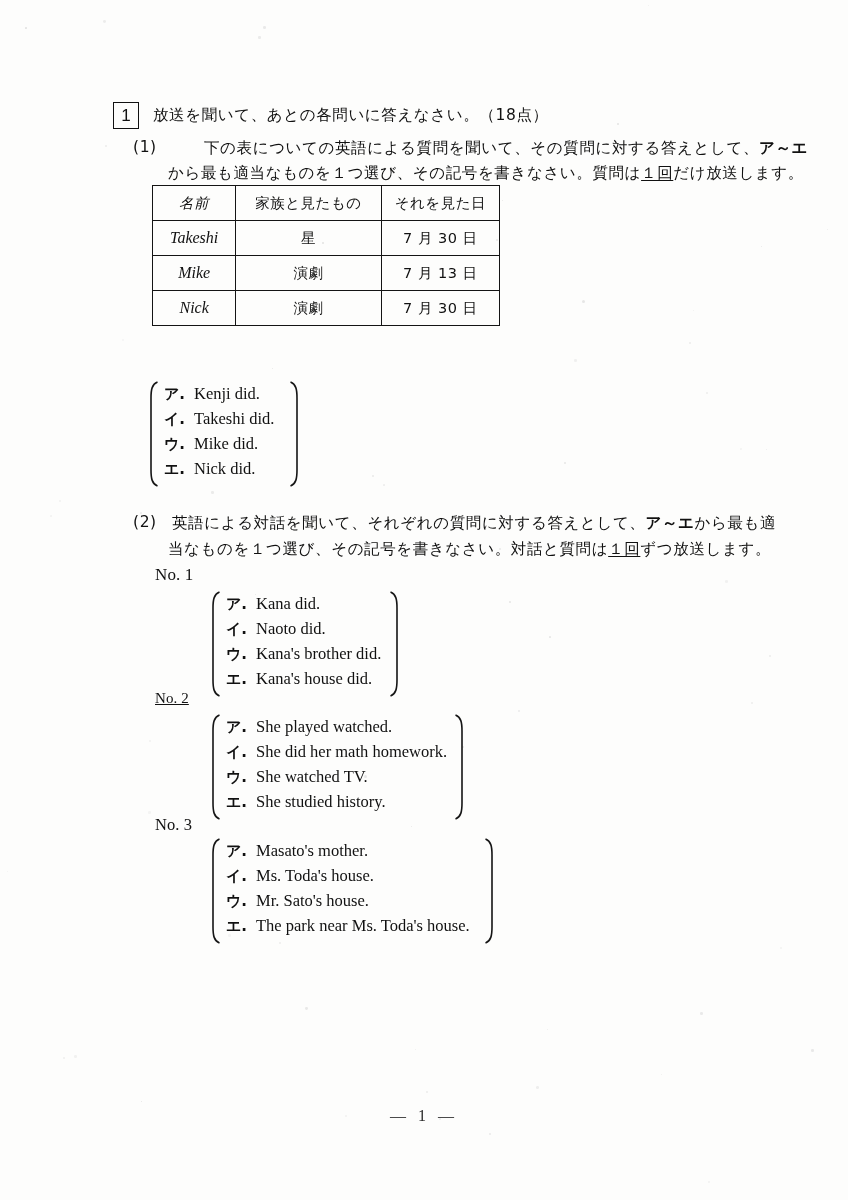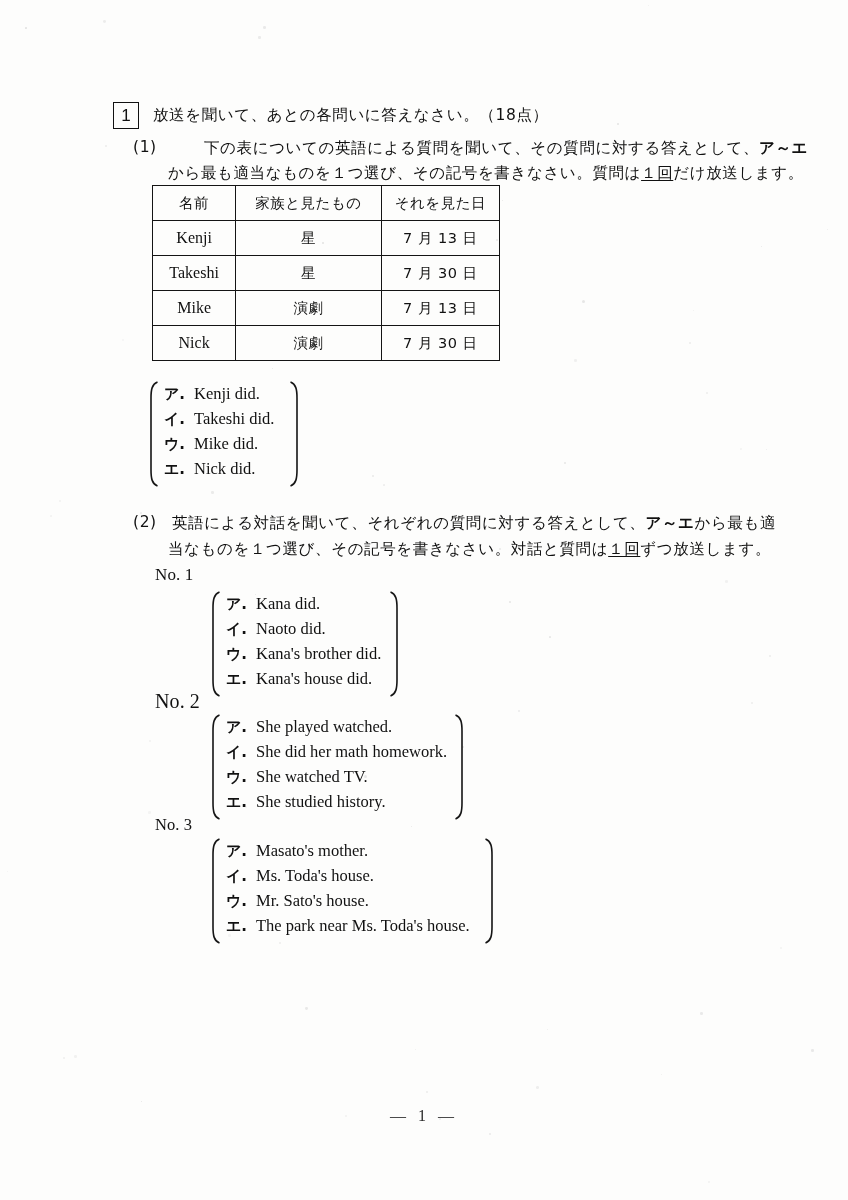--- a/index.html
+++ b/index.html
@@ -74,21 +74,21 @@
     border-collapse: collapse;
     background: transparent;
   }
   #vtable td {
     border: 1.4px solid #141414;
     height: 34px;
     text-align: center;
     vertical-align: middle;
     padding: 0;
   }
-  #vtable td.c-name   { width: 82px; }
+  #vtable td.c-name   { width: 82px; font-style: italic; }
   #vtable td.c-what   { width: 144px; }
   #vtable td.c-when   { width: 117px; }
   .cell-jp {
     font-family: "DejaVu Sans", "Liberation Sans", sans-serif;
     font-size: 14.5px;
     letter-spacing: 0.5px;
   }
   .cell-en {
     font-family: "Liberation Serif", serif;
     font-size: 16px;
@@ -236,25 +236,20 @@
   </div>
 
   <table id="vtable">
     <tbody>
       <tr>
         <td class="c-name"><span class="cell-jp">名前</span></td>
         <td class="c-what"><span class="cell-jp">家族と見たもの</span></td>
         <td class="c-when"><span class="cell-jp">それを見た日</span></td>
       </tr>
       <tr>
-        <td class="c-name"><span class="cell-en">Kenji</span></td>
-        <td class="c-what"><span class="cell-jp">星</span></td>
-        <td class="c-when"><span class="cell-date">7 月 13 日</span></td>
-      </tr>
-      <tr>
         <td class="c-name"><span class="cell-en">Takeshi</span></td>
         <td class="c-what"><span class="cell-jp">星</span></td>
         <td class="c-when"><span class="cell-date">7 月 30 日</span></td>
       </tr>
       <tr>
         <td class="c-name"><span class="cell-en">Mike</span></td>
         <td class="c-what"><span class="cell-jp">演劇</span></td>
         <td class="c-when"><span class="cell-date">7 月 13 日</span></td>
       </tr>
       <tr>
@@ -329,21 +324,21 @@
         <span class="choice-label">ウ.</span>
         <span class="choice-text">Kana's brother did.</span>
       </div>
       <div class="choice-row">
         <span class="choice-label">エ.</span>
         <span class="choice-text">Kana's house did.</span>
       </div>
     </div>
   </div>
 
-  <div class="txt" style="left:155px; top:690px; font-size:20px;">No.  2</div>
+  <div class="txt" style="left:155px; top:690px; font-size:15px;text-decoration:underline;">No.  2</div>
   <div class="choices" style="left:210px; top:714px; width:255px;">
     <div class="brk left">
       <svg viewBox="0 0 11 100" preserveAspectRatio="none">
         <path d="M9.5 1 C4 3, 3 8, 3 16 L3 84 C3 92, 4 97, 9.5 99" fill="none" stroke="#151515" stroke-width="1.6" vector-effect="non-scaling-stroke"></path>
       </svg>
     </div>
     <div class="brk right">
       <svg viewBox="0 0 11 100" preserveAspectRatio="none">
         <path d="M1.5 1 C7 3, 8 8, 8 16 L8 84 C8 92, 7 97, 1.5 99" fill="none" stroke="#151515" stroke-width="1.6" vector-effect="non-scaling-stroke"></path>
       </svg>

